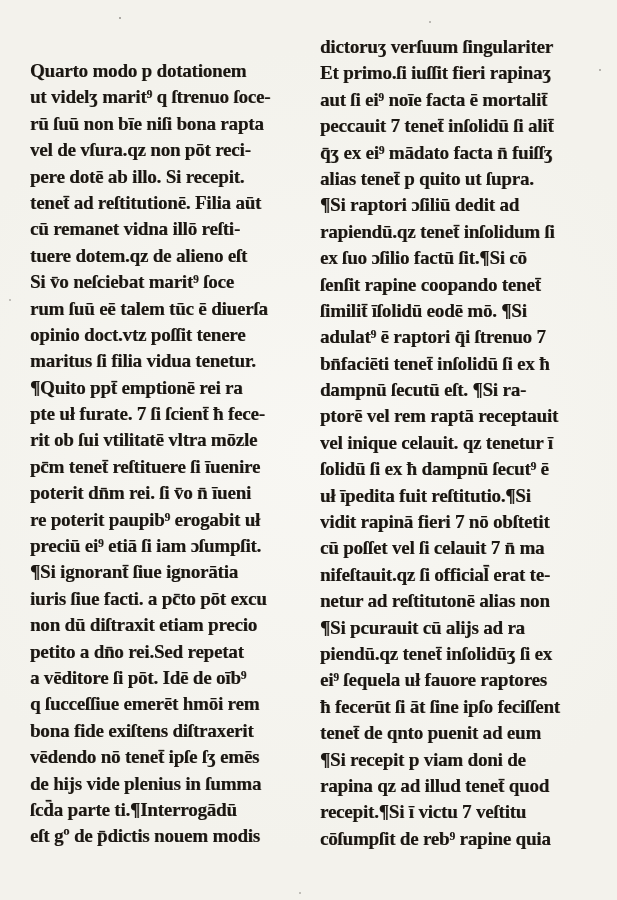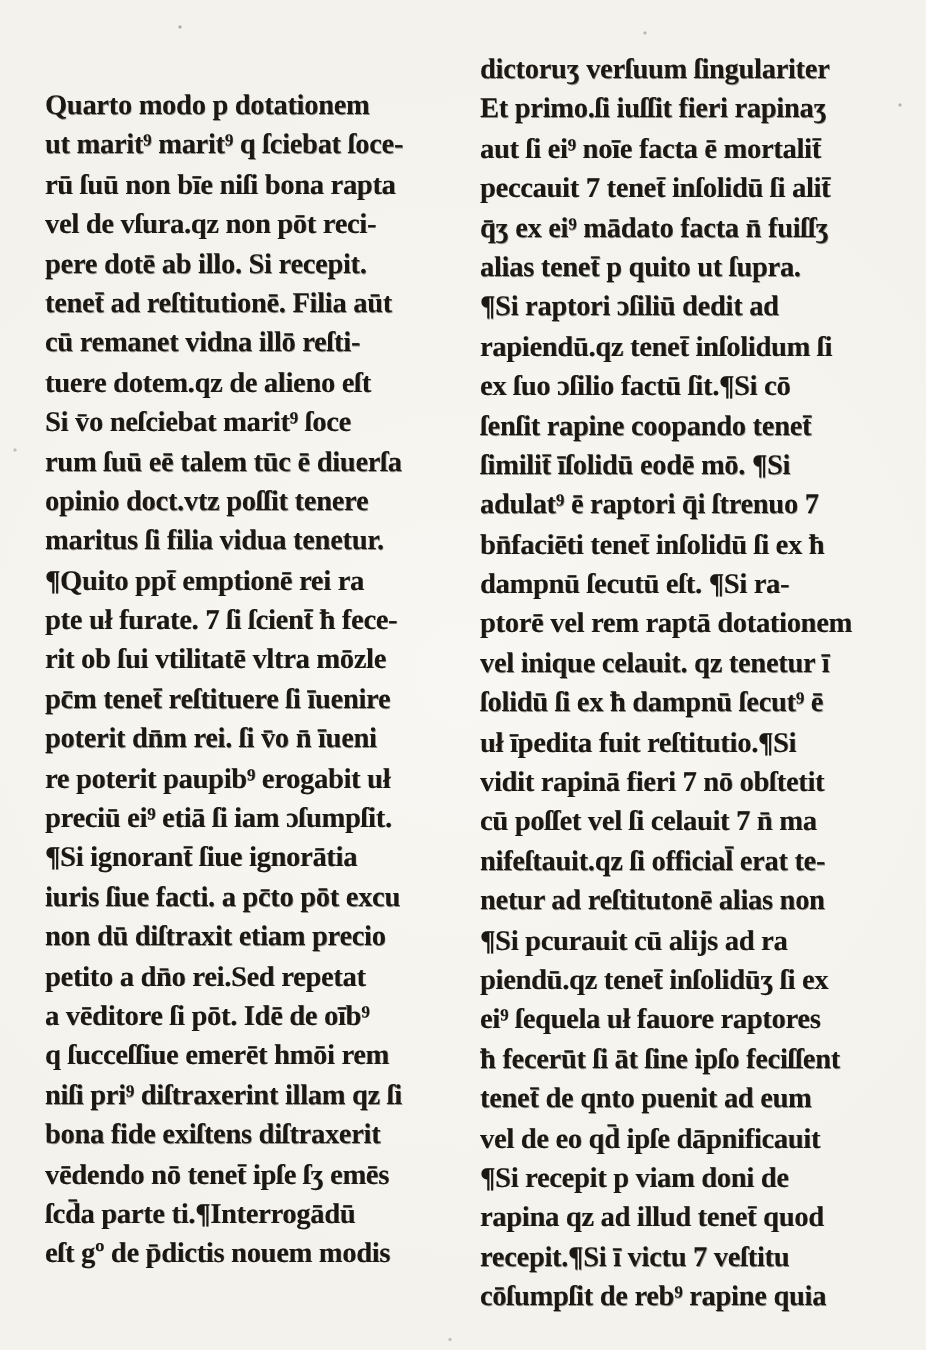--- a/index.html
+++ b/index.html
@@ -61,21 +61,21 @@
 </style>
 </head>
 <body>
 
 <div class="page">
   <div class="textblock">
 
     <div class="column col-left">
 
     <div class="line">Quarto modo p dotationem</div>
-        <div class="line">ut marit⁹ marit⁹ q ſciebat ſoce-</div>
+        <div class="line">ut videlʒ marit⁹ q ſtrenuo ſoce-</div>
         <div class="line">rū ſuū non bīe niſi bona rapta</div>
         <div class="line">vel de vſura.qz non pōt reci-</div>
         <div class="line">pere dotē ab illo. Si recepit.</div>
         <div class="line">tenet̄ ad reſtitutionē. Filia aūt</div>
         <div class="line">cū remanet vidna illō reſti-</div>
         <div class="line">tuere dotem.qz de alieno eſt</div>
         <div class="line">Si v̄o neſciebat marit⁹ ſoce</div>
         <div class="line">rum ſuū eē talem tūc ē diuerſa</div>
         <div class="line">opinio doct.vtz poſſit tenere</div>
         <div class="line">maritus ſi filia vidua tenetur.</div>
@@ -85,57 +85,56 @@
         <div class="line">pc̄m tenet̄ reſtituere ſi īuenire</div>
         <div class="line">poterit dn̄m rei. ſi v̄o n̄ īueni</div>
         <div class="line">re poterit paupib⁹ erogabit uł</div>
         <div class="line">preciū ei⁹ etiā ſi iam ɔſumpſit.</div>
         <div class="line">¶Si ignorant̄ ſiue ignorātia</div>
         <div class="line">iuris ſiue facti. a pc̄to pōt excu</div>
         <div class="line">non dū diſtraxit etiam precio</div>
         <div class="line">petito a dn̄o rei.Sed repetat</div>
         <div class="line">a vēditore ſi pōt. Idē de oīb⁹</div>
         <div class="line">q ſucceſſiue emerēt hmōi rem</div>
-        <div class="line">niſi pri⁹ diſtraxerint illam qz ſi</div>
         <div class="line">bona fide exiſtens diſtraxerit</div>
         <div class="line">vēdendo nō tenet̄ ipſe ſʒ emēs</div>
+        <div class="line">de hijs vide plenius in ſumma</div>
         <div class="line">ſcd̄a parte ti.¶Interrogādū</div>
         <div class="line">eſt gº de p̄dictis nouem modis</div>
       </div>
 
     <div class="column col-right">
 
     <div class="line">dictoruʒ verſuum ſingulariter</div>
         <div class="line">Et primo.ſi iuſſit fieri rapinaʒ</div>
         <div class="line">aut ſi ei⁹ noīe facta ē mortalit̄</div>
         <div class="line">peccauit 7 tenet̄ inſolidū ſi alit̄</div>
         <div class="line">q̄ʒ ex ei⁹ mādato facta n̄ fuiſſʒ</div>
         <div class="line">alias tenet̄ p quito ut ſupra.</div>
         <div class="line">¶Si raptori ɔſiliū dedit ad</div>
         <div class="line">rapiendū.qz tenet̄ inſolidum ſi</div>
         <div class="line">ex ſuo ɔſilio factū ſit.¶Si cō</div>
         <div class="line">ſenſit rapine coopando tenet̄</div>
         <div class="line">ſimilit̄ īſolidū eodē mō. ¶Si</div>
         <div class="line">adulat⁹ ē raptori q̄i ſtrenuo 7</div>
         <div class="line">bn̄faciēti tenet̄ inſolidū ſi ex ħ</div>
         <div class="line">dampnū ſecutū eſt. ¶Si ra-</div>
-        <div class="line">ptorē vel rem raptā dotationem</div>
+        <div class="line">ptorē vel rem raptā receptauit</div>
         <div class="line">vel inique celauit. qz tenetur ī</div>
         <div class="line">ſolidū ſi ex ħ dampnū ſecut⁹ ē</div>
         <div class="line">uł īpedita fuit reſtitutio.¶Si</div>
         <div class="line">vidit rapinā fieri 7 nō obſtetit</div>
         <div class="line">cū poſſet vel ſi celauit 7 n̄ ma</div>
         <div class="line">nifeſtauit.qz ſi official̄ erat te-</div>
         <div class="line">netur ad reſtitutonē alias non</div>
         <div class="line">¶Si pcurauit cū alijs ad ra</div>
         <div class="line">piendū.qz tenet̄ inſolidūʒ ſi ex</div>
         <div class="line">ei⁹ ſequela uł fauore raptores</div>
         <div class="line">ħ fecerūt ſi āt ſine ipſo feciſſent</div>
         <div class="line">tenet̄ de qnto puenit ad eum</div>
-        <div class="line">vel de eo qd̄ ipſe dāpnificauit</div>
         <div class="line">¶Si recepit p viam doni de</div>
         <div class="line">rapina qz ad illud tenet̄ quod</div>
         <div class="line">recepit.¶Si ī victu 7 veſtitu</div>
         <div class="line">cōſumpſit de reb⁹ rapine quia</div>
       </div>
 
   </div>
 </div>
 
 </body></html>

